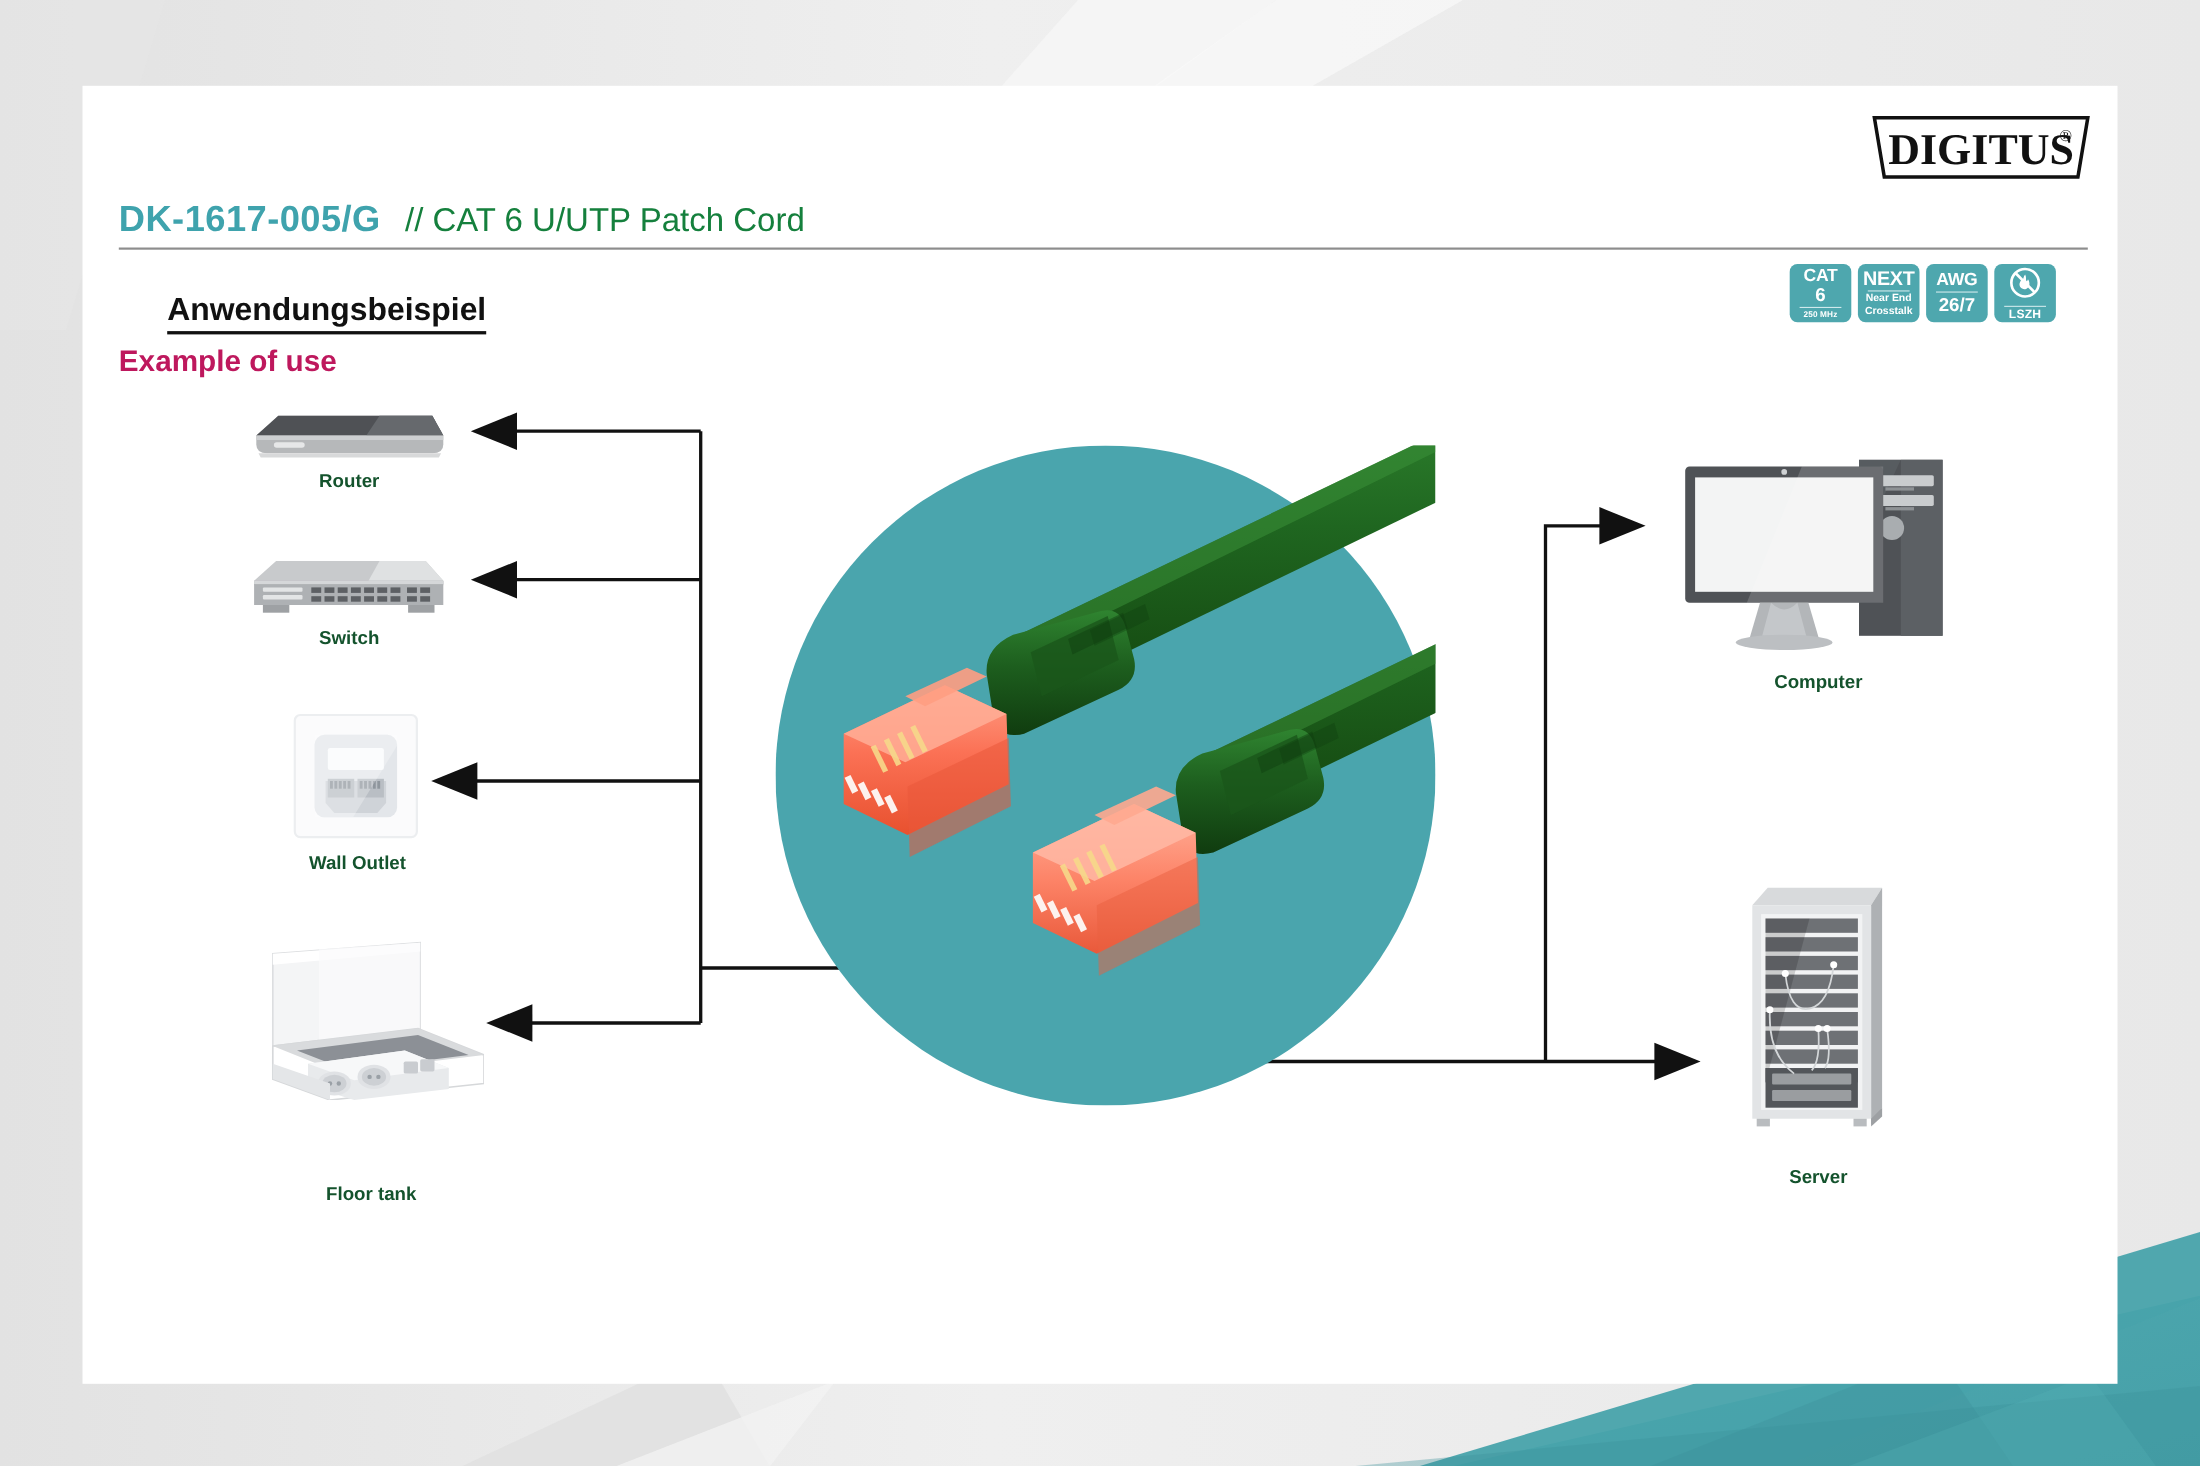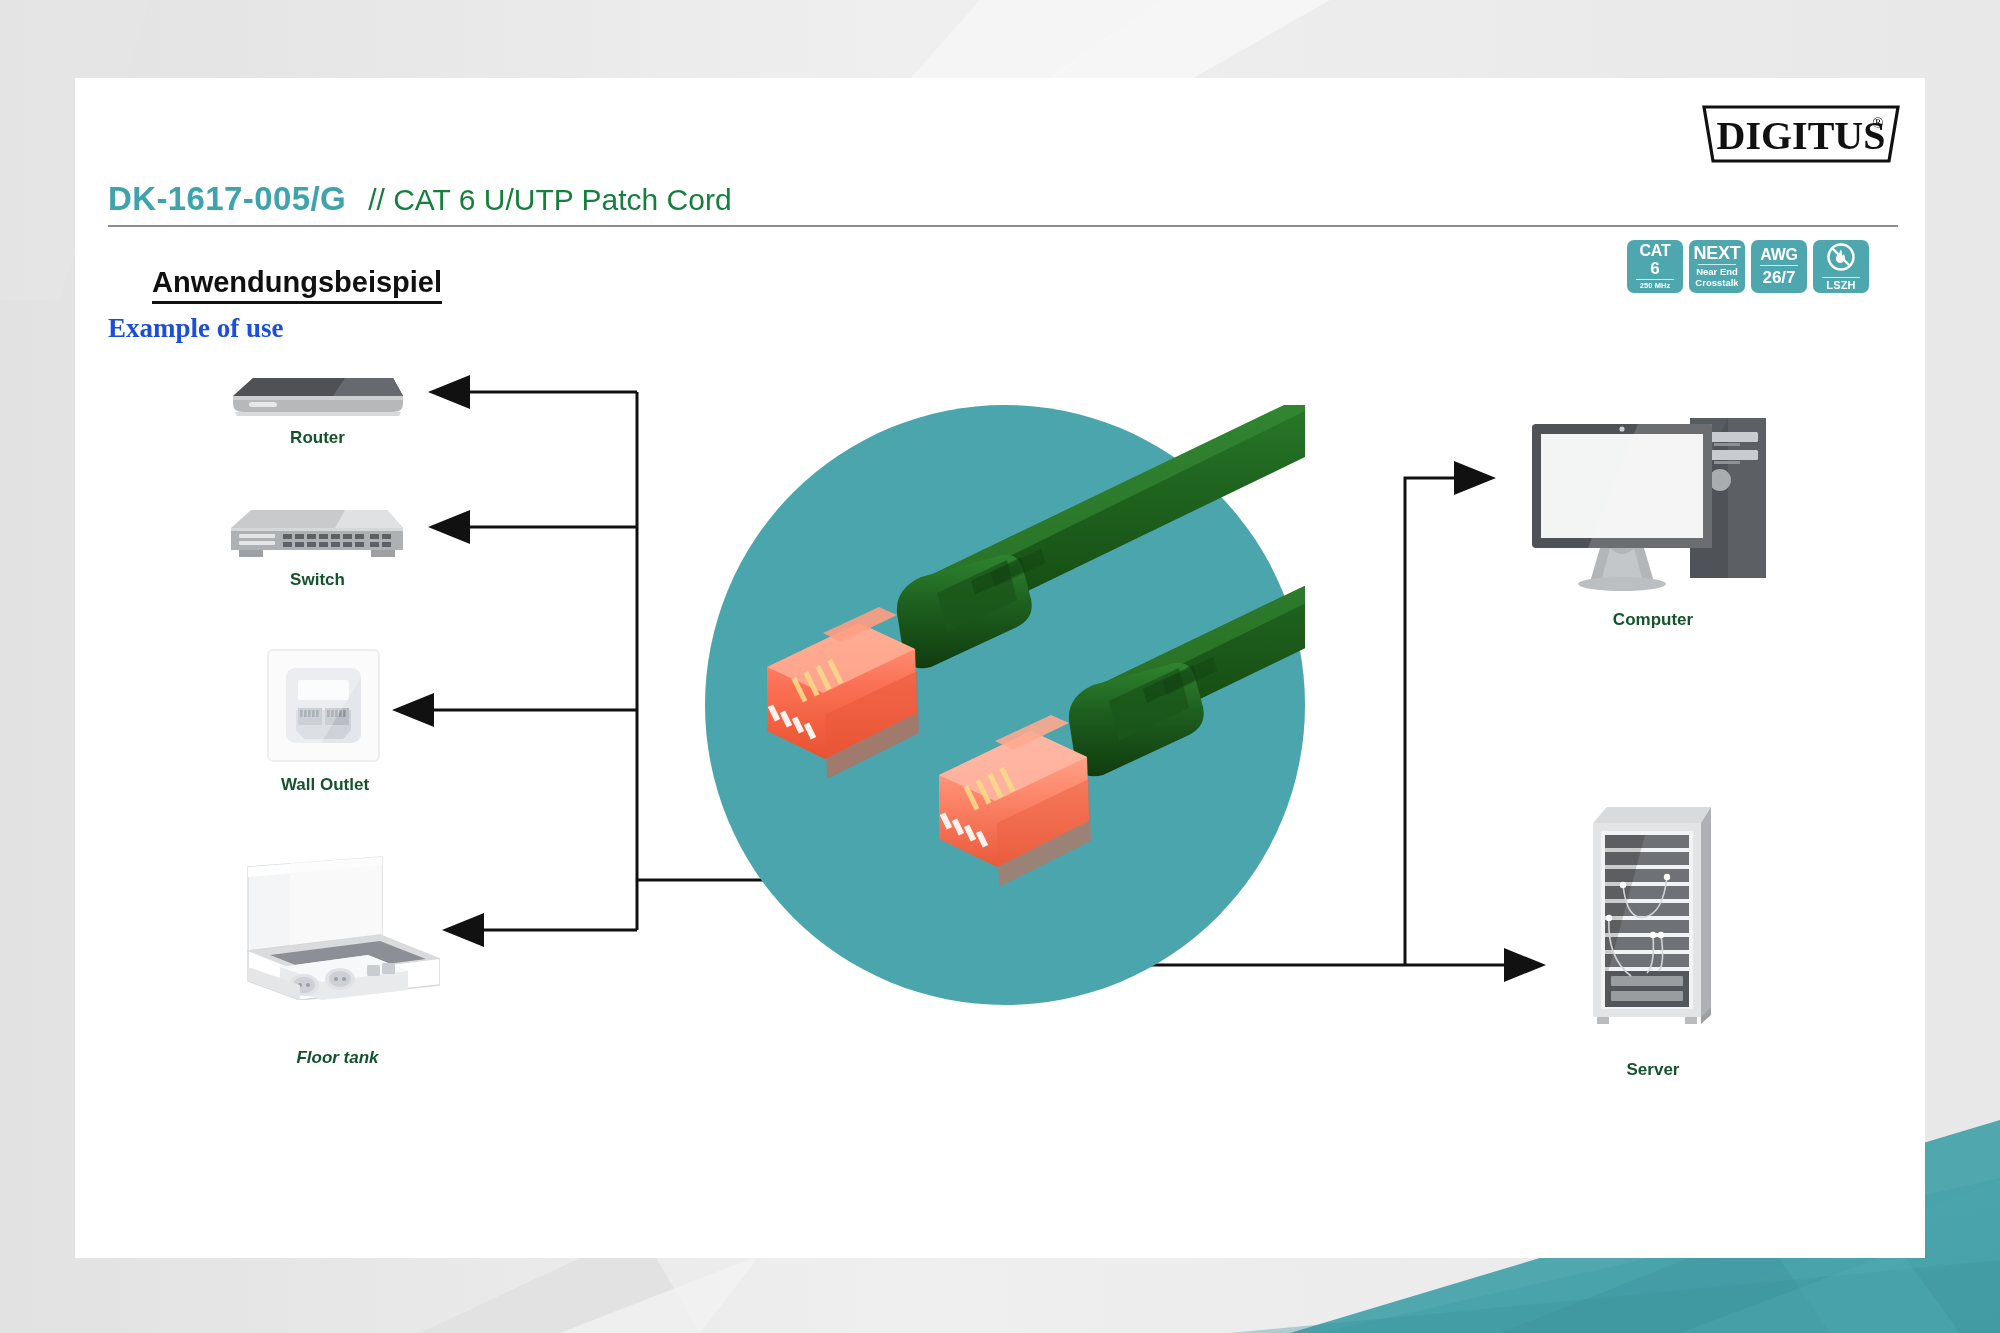--- a/index.html
+++ b/index.html
@@ -46,21 +46,21 @@
   .b-tiny{font-size:7.5px;font-weight:bold;letter-spacing:.1px;text-align:right;}
   .b-two{font-size:9.5px;font-weight:bold;text-align:center;line-height:1.15;}
   .b-lszh{font-size:11px;font-weight:bold;letter-spacing:.2px;}
 
   
   #heading{position:absolute;left:108px;top:266px;}
   #heading .de{
     font-size:29px;font-weight:bold;color:#111;display:inline-block;
     border-bottom:3px solid #111;padding-bottom:2px;margin-left:44px;
   }
-  #heading .en{font-size:27px;font-weight:bold;color:#1d4ed8;margin-top:9px;font-family:Liberation Serif, serif;}
+  #heading .en{font-size:27px;font-weight:bold;color:#be185d;margin-top:9px;}
 
   
   #stage{position:absolute;left:0;top:0;width:2000px;height:1333px;}
   #stage > svg{position:absolute;left:0;top:0;}
 
   .devlabel{
     position:absolute;font-size:17px;font-weight:bold;color:#14532d;
     text-align:center;white-space:nowrap;
   }
 
@@ -370,21 +370,21 @@
       <ellipse cx="110" cy="124" rx="11" ry="8" fill="#cdd0d4"></ellipse>
       <circle cx="106" cy="124" r="2" fill="#9aa0a6"></circle>
         <circle cx="114" cy="124" r="2" fill="#9aa0a6"></circle>
 
       <rect x="137" y="110" width="13" height="11" rx="1.5" fill="#c9ccd0"></rect>
       <rect x="152" y="108" width="13" height="11" rx="1.5" fill="#c9ccd0"></rect>
 
       <path d="M18,126 L70,145 L70,130 L18,112 Z" fill="#e4e6e8"></path>
     </svg>
   </div>
-  <div class="devlabel" style="left:240px;top:1048px;width:195px;font-style:italic;">Floor tank</div>
+  <div class="devlabel" style="left:240px;top:1076px;width:195px;">Floor tank</div>
 
   <div class="icon-box" style="left:1528px;top:410px;width:250px;height:190px;">
     <svg width="250" height="190" viewBox="0 0 250 190">
 
       <rect x="162" y="8" width="76" height="160" fill="#4f5256"></rect>
       <path d="M200,8 L238,8 L238,168 L200,168 Z" fill="#5c6064"></path>
       <path d="M162,8 L200,8 L162,90 Z" fill="#60656a" opacity=".5"></path>
       <rect x="178" y="22" width="52" height="10" rx="1.5" fill="#c9ccce"></rect>
       <rect x="178" y="40" width="52" height="10" rx="1.5" fill="#c9ccce"></rect>
       <rect x="186" y="33" width="26" height="3" fill="#8d9194"></rect>

